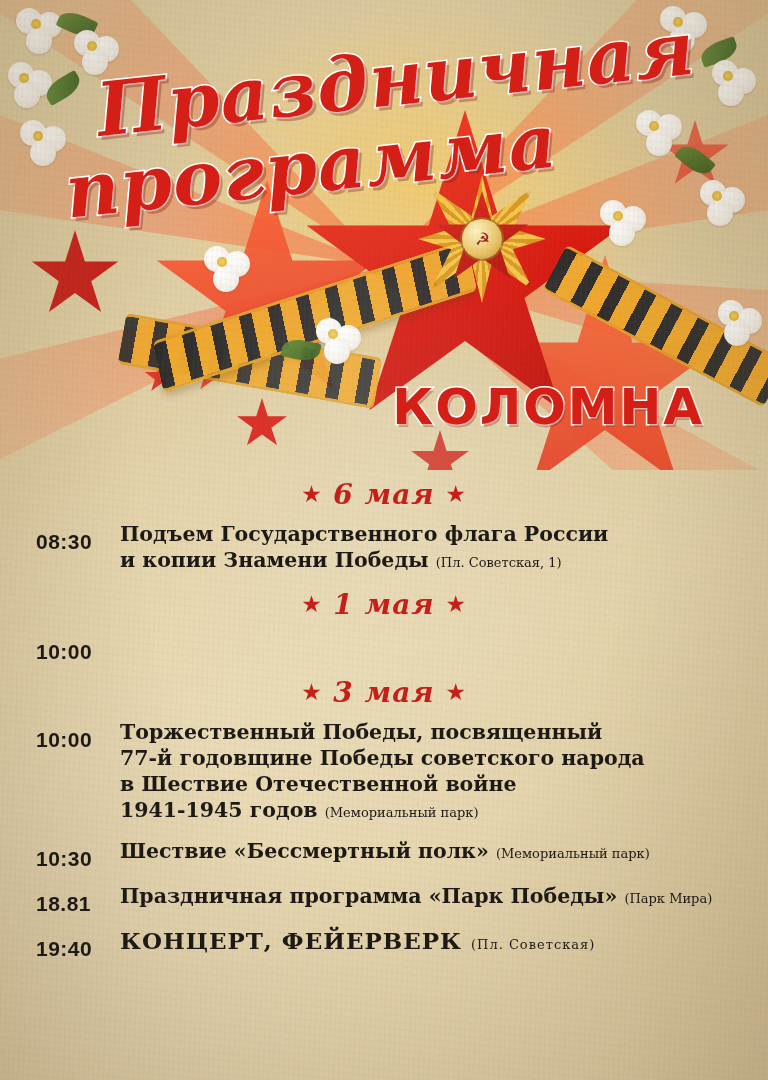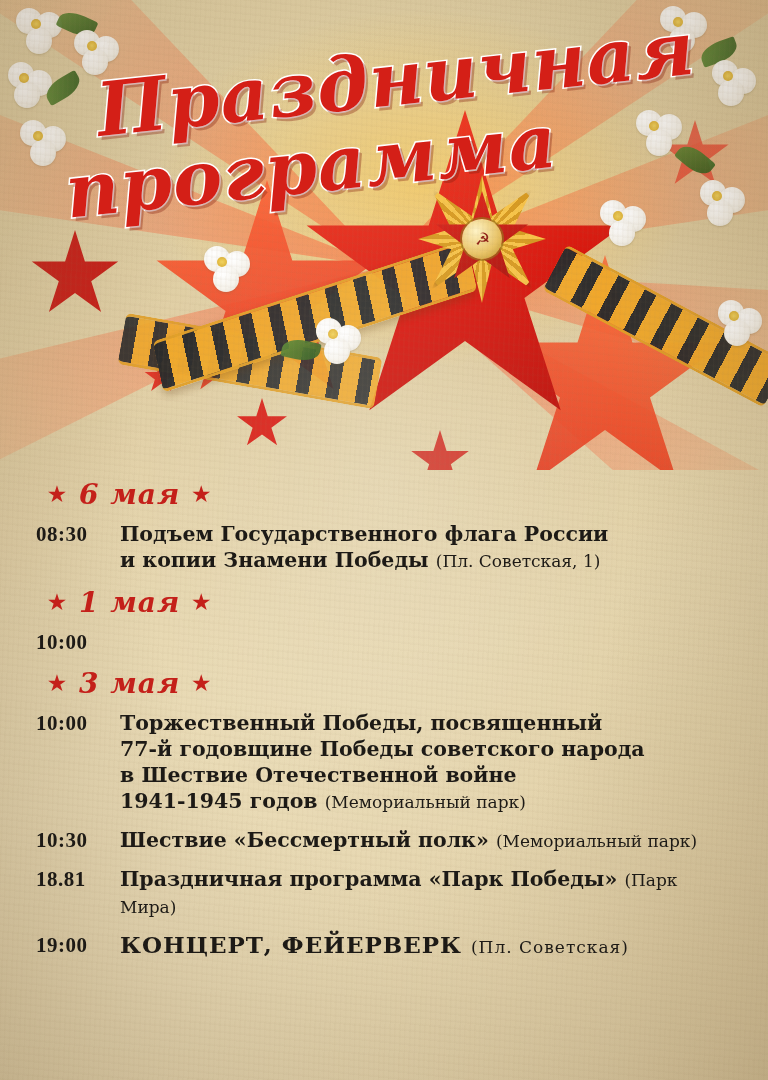--- a/index.html
+++ b/index.html
@@ -202,21 +202,21 @@
   
   .schedule {
     position: absolute;
     left: 0; top: 468px;
     width: 768px;
     padding: 0 36px;
     box-sizing: border-box;
     z-index: 8;
   }
   .day-head {
-    text-align: left;
+    text-align: center;
     color: #c4201a;
     font-family: "DejaVu Serif", serif;
     font-style: italic;
     font-weight: bold;
     font-size: 28px;
     margin: 10px 0 10px;
     letter-spacing: 1px;
   }
   .day-head .st {
     color: #c4201a;
@@ -225,38 +225,39 @@
     margin: 0 12px;
     font-style: normal;
   }
   .row {
     display: flex;
     align-items: flex-start;
     margin-bottom: 12px;
   }
   .time {
     flex: 0 0 84px;
-    font-family: Liberation Serif, serif;
+    font-family: Liberation Sans, sans-serif;
     font-weight: bold;
     font-size: 21px;
     color: #1d1a16;
     padding-top: 1px;
     letter-spacing: .5px;
+    margin-top: 8px;
   }
   .desc {
     flex: 1 1 auto;
     font-family: "DejaVu Serif", serif;
     font-size: 20.5px;
     line-height: 26px;
     color: #1d1a16;
     font-weight: bold;
   }
   .desc .note {
     font-weight: normal;
-    font-size: 17px;
+    font-size: 13px;
   }
   .big {
     font-size: 23px;
     letter-spacing: 1px;
   }
 </style>
 </head>
 <body>
 
 <div class="poster">
@@ -371,20 +372,21 @@
       <div class="petal" style="left:9px; top:20px;"></div>
       <div class="c" style="left:18px;top:16px;"></div>
     </div>
   </div>
 
   <div class="title-wrap">
     <div class="title-line title-1">Праздничная</div>
     <div class="title-line title-2">программа</div>
   </div>
 
+  <div class="city">КОЛОМНА</div>
 
   <div class="schedule">
 
     <div class="day-head">
       <span class="st">★</span><span>6 мая</span><span class="st">★</span>
     </div>
 
     <div class="row">
       <div class="time">08:30</div>
       <div class="desc">
@@ -428,21 +430,21 @@
 
     <div class="row">
       <div class="time">18.81</div>
       <div class="desc">
         <span>Праздничная программа «Парк Победы»</span>
         <span class="note">(Парк Мира)</span>
       </div>
     </div>
 
     <div class="row">
-      <div class="time">19:00</div>
+      <div class="time">19:40</div>
       <div class="desc big">
         <span>КОНЦЕРТ, ФЕЙЕРВЕРК</span>
         <span class="note">(Пл. Советская)</span>
       </div>
     </div>
 
   </div>
 
   <div class="grain"></div>
   <div class="vignette"></div>

